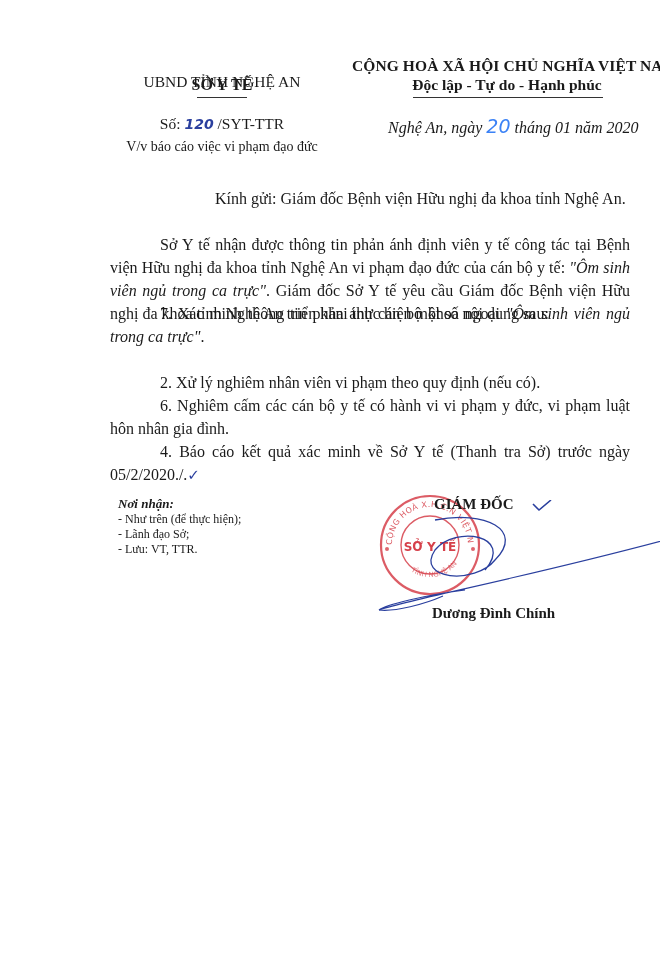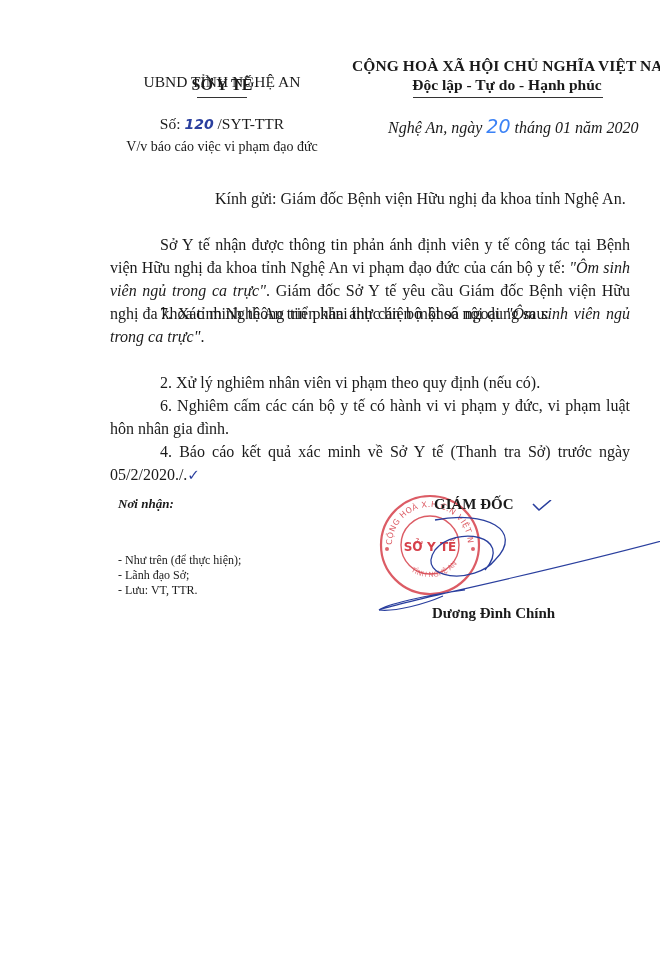--- a/index.html
+++ b/index.html
@@ -29,21 +29,21 @@
   .para i { font-style: italic; }
   .p1 { top: 233px; }
   .item1 { top: 302px; }
   .item2 { top: 371px; font-family: Liberation Serif, serif; }
   .item3 { top: 394px; }
   .item4 { top: 440px; }
   .check { color: #2a3f9e; font-family: "DejaVu Sans", sans-serif; font-size: 15px; font-weight: bold; }
 
   
   .noi-nhan-title { left: 118px; top: 496px; font-size: 13px; font-weight: bold; font-style: italic; }
-  .noi-nhan-item { left: 118px; font-size: 12px; margin-top: 41px; }
+  .noi-nhan-item { left: 118px; font-size: 12px; }
   .nn1 { top: 512px; } .nn2 { top: 527px; } .nn3 { top: 542px; }
 
   
   .sig-title { left: 434px; top: 496px; font-size: 15px; font-weight: bold; }
   .sig-name { left: 432px; top: 588px; font-size: 15px; font-weight: bold; margin-top: 17px; }
   .stamp { left: 378px; top: 493px; width: 104px; height: 104px; }
   .signature { left: 365px; top: 500px; width: 300px; height: 120px; }
 </style>
 </head>
 <body>

